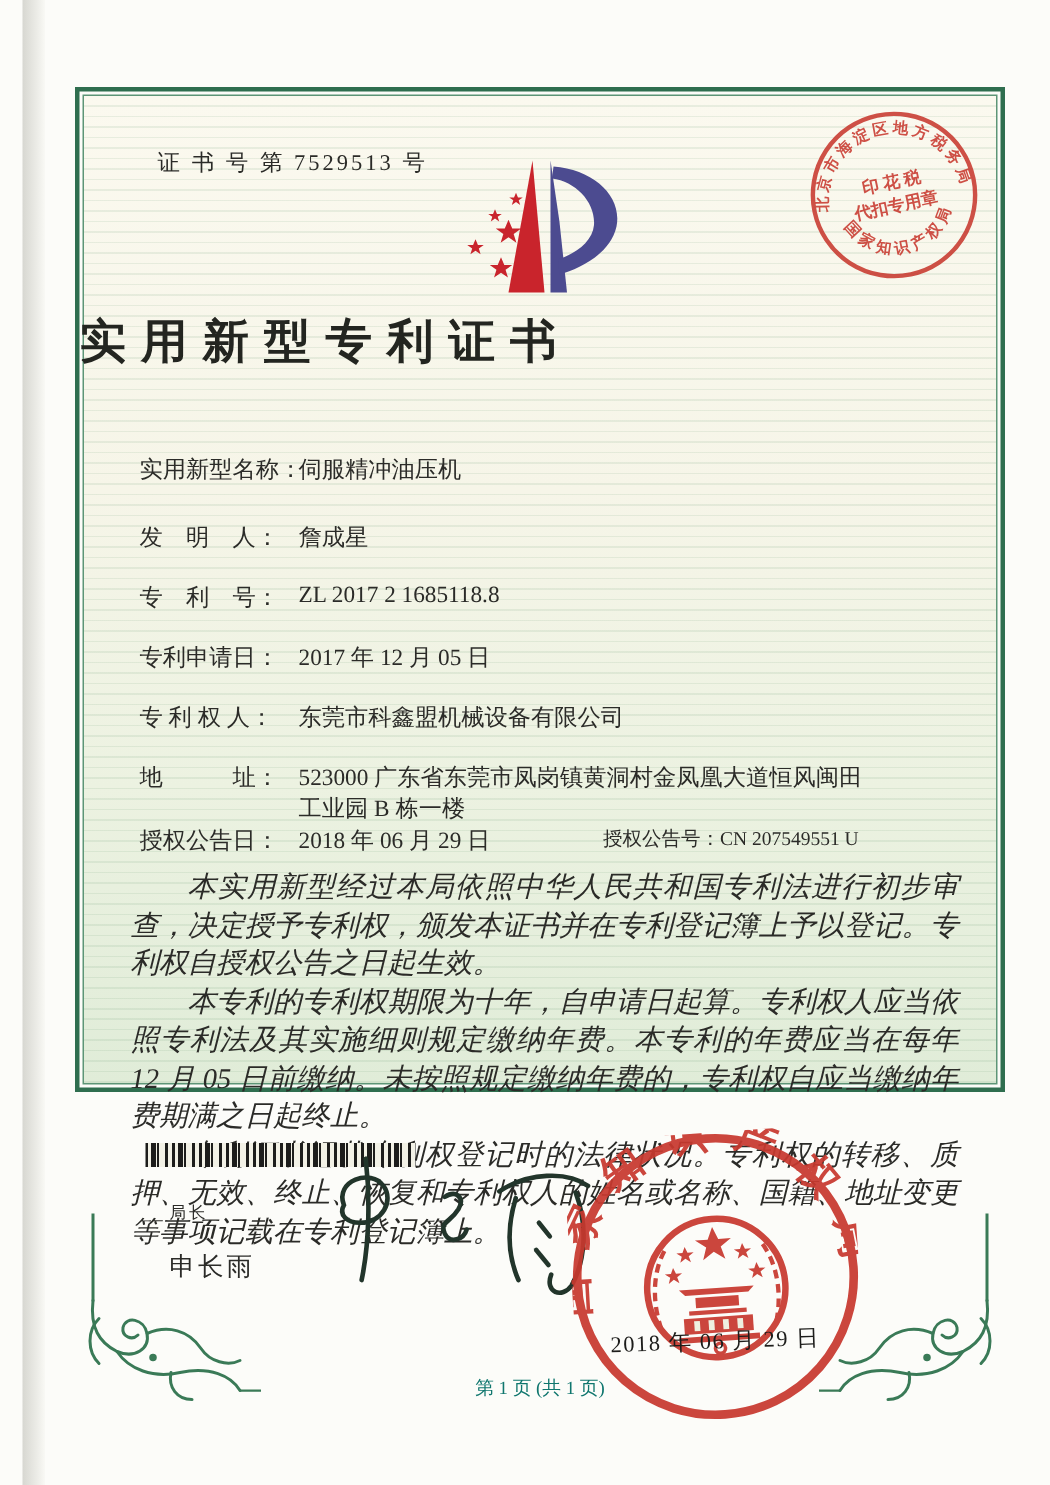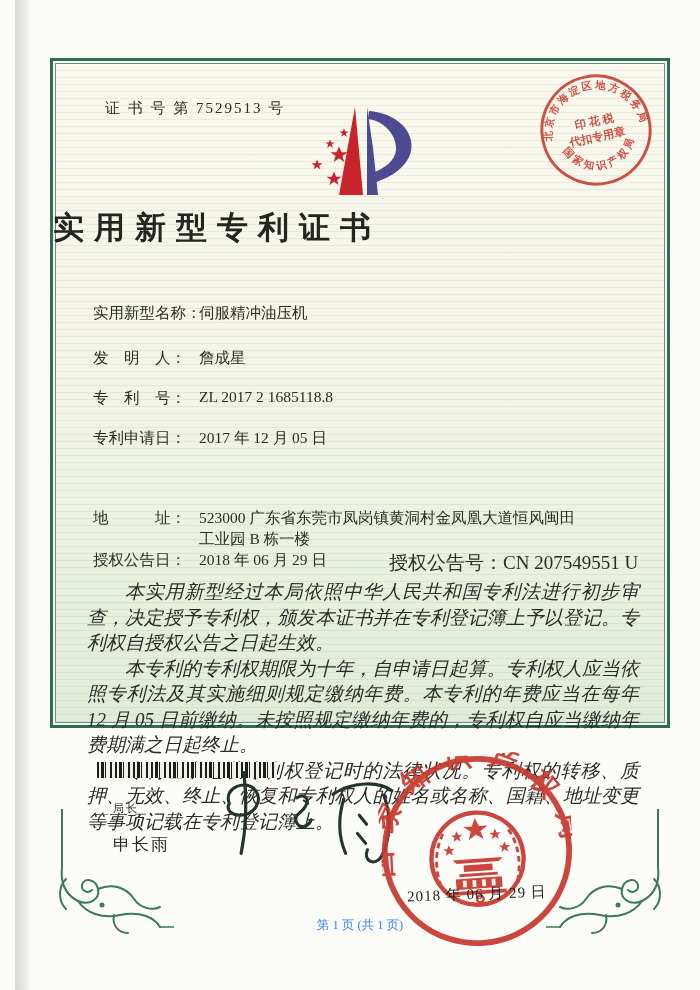--- a/index.html
+++ b/index.html
@@ -13,35 +13,35 @@
     background:
       repeating-linear-gradient(0deg, rgba(105,155,115,0.13) 0 1px, rgba(0,0,0,0) 1px 7px),
       linear-gradient(180deg,#fbf9ef 0%,#f6f5e8 40%,#ecf2e1 70%,#e0ecd8 100%);}
   .abs{position:absolute;}
   .num{left:52px;top:38px;font-size:15px;letter-spacing:2px;}
   .title{left:0;right:0;top:146px;font-size:31px;font-weight:bold;
     letter-spacing:10px;color:#232520;}
   .row{left:40px;font-size:15.5px;white-space:nowrap;}
   .lbl{display:inline-block;width:106px;vertical-align:top;}
   .val{display:inline-block;vertical-align:top;white-space:pre-line;max-width:445px;}
-  .row2{left:336px;font-size:19px;white-space:nowrap;text-align:center;}
+  .row2{left:349px;font-size:13px;white-space:nowrap;text-align:center;}
   .bodytext{left:34px;width:552px;top:518px;font-size:19px;line-height:25.5px;
     font-style:italic;text-align:justify;}
   .bodytext p{margin:0;text-indent:2em;}
   .barcode{left:44px;top:701px;width:180px;height:16px;
     background:repeating-linear-gradient(90deg,
       #1d1d1c 0 2px,#f2f1e6 2px 4px,#1d1d1c 4px 7px,#f2f1e6 7px 8px,
       #1d1d1c 8px 9px,#f2f1e6 9px 13px,#1d1d1c 13px 15px,#f2f1e6 15px 18px);}
   .director-label{left:60px;top:740px;font-size:11px;letter-spacing:2px;}
   .director-name{left:60px;top:772px;font-size:17px;letter-spacing:2px;}
   .sig{left:148px;top:706px;width:212px;height:100px;}
   .tax-stamp{left:484px;top:10px;width:118px;height:118px;transform:rotate(-12deg);opacity:.88;}
   .seal{left:328px;top:694px;width:192px;height:192px;transform:rotate(-4deg);opacity:.93;}
   .seal-date{left:354px;top:824px;font-size:15px;letter-spacing:1px;color:#1d1d1b;transform:rotate(-2deg);}
-  .footer{left:0;right:0;top:856px;text-align:center;font-size:12.5px;color:#3b82f6;}
+  .footer{left:0;right:0;top:856px;text-align:center;font-size:12.5px;color:#0f766e;}
   .orn{width:118px;height:132px;top:748px;}
   .orn-left{left:3px;}
   .orn-right{right:3px;transform:scaleX(-1);}
   .logo{left:228px;top:42px;width:142px;height:96px;}
 </style>
 </head>
 <body>
 
 <div class="page">
   <div class="scan-edge"></div>
@@ -73,20 +73,23 @@
       <span class="lbl">实用新型名称：</span><span class="val">伺服精冲油压机</span>
     </div>
     <div class="abs row" style="top:287px">
       <span class="lbl">发　明　人：</span><span class="val">詹成星</span>
     </div>
     <div class="abs row" style="top:327px">
       <span class="lbl">专　利　号：</span><span class="val">ZL 2017 2 1685118.8</span>
     </div>
     <div class="abs row" style="top:367px">
       <span class="lbl">专利申请日：</span><span class="val">2017 年 12 月 05 日</span>
+    </div>
+    <div class="abs row" style="top:407px">
+      <span class="lbl">专 利 权 人：</span><span class="val">东莞市科鑫盟机械设备有限公司</span>
     </div>
     <div class="abs row" style="top:447px">
       <span class="lbl">地　　　址：</span><span class="val">523000 广东省东莞市凤岗镇黄洞村金凤凰大道恒风闽田
 工业园 B 栋一楼</span>
     </div>
     <div class="abs row" style="top:489px">
       <span class="lbl">授权公告日：</span><span class="val">2018 年 06 月 29 日</span>
     </div>
     <div class="abs row2" style="top:489px">
       <span>授权公告号：</span><span>CN 207549551 U</span>

